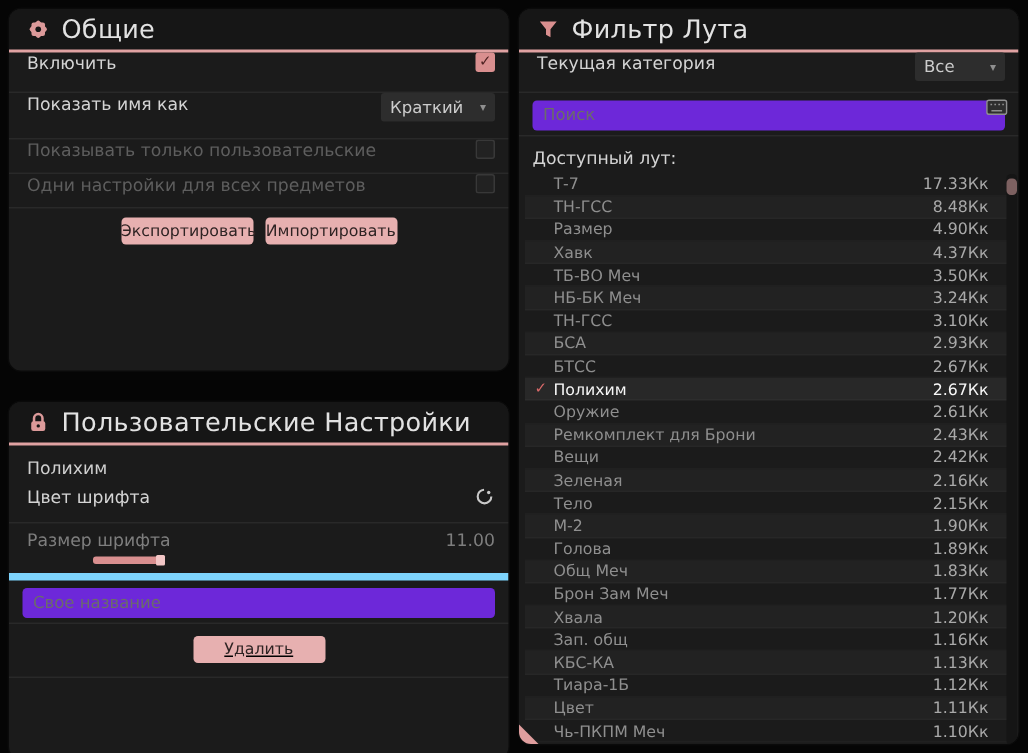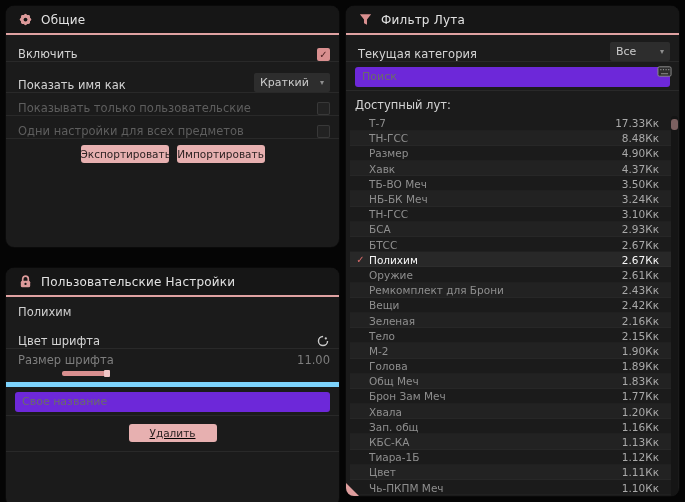--- a/index.html
+++ b/index.html
@@ -7,25 +7,25 @@
        font-family:"DejaVu Sans","Liberation Sans",sans-serif;
        -webkit-font-smoothing:antialiased;}
   .panel{position:absolute;background:#1b1b1b;border-radius:8px;overflow:hidden;
          box-shadow:0 0 0 1px #0a0a0a;}
   #panel-general{left:6px;top:6px;width:333px;height:241px;}
   #panel-user{left:6px;top:268px;width:333px;height:238px;}
   #panel-loot{left:346px;top:6px;width:333px;height:490px;}
 
   .phead{height:27px;display:flex;align-items:center;gap:8px;padding:0 12px;
          background:#161616;border-bottom:2px solid #e0a2a2;}
-  .phead .htitle{font-size:12px;color:#e2e2e2;letter-spacing:.2px;}
+  .phead .htitle{font-size:17px;color:#e2e2e2;letter-spacing:.2px;}
   .hicon{width:15px;height:15px;display:inline-flex;}
 
   .pbody{padding:0;}
-  .row{display:flex;align-items:flex-end;justify-content:space-between;
+  .row{display:flex;align-items:flex-start;justify-content:space-between;
        padding:0 9px 0 12px;border-bottom:1px solid #292929;}
   .row .lbl{font-size:11.5px;color:#d4d4d4;}
   .row.dim .lbl{color:#5e5e5e;}
   .r-h26{height:26px}.r-h30{height:30px}.r-h22{height:22px}.r-h24{height:24px}
 
   .checkbox{width:13px;height:13px;border-radius:2px;background:#d98f8f;
             display:flex;align-items:center;justify-content:center;
             font-size:10px;color:#4e2222;font-weight:bold;}
   .checkbox.off{background:#222222;box-shadow:inset 0 0 0 1px #383838;color:transparent;}
 

